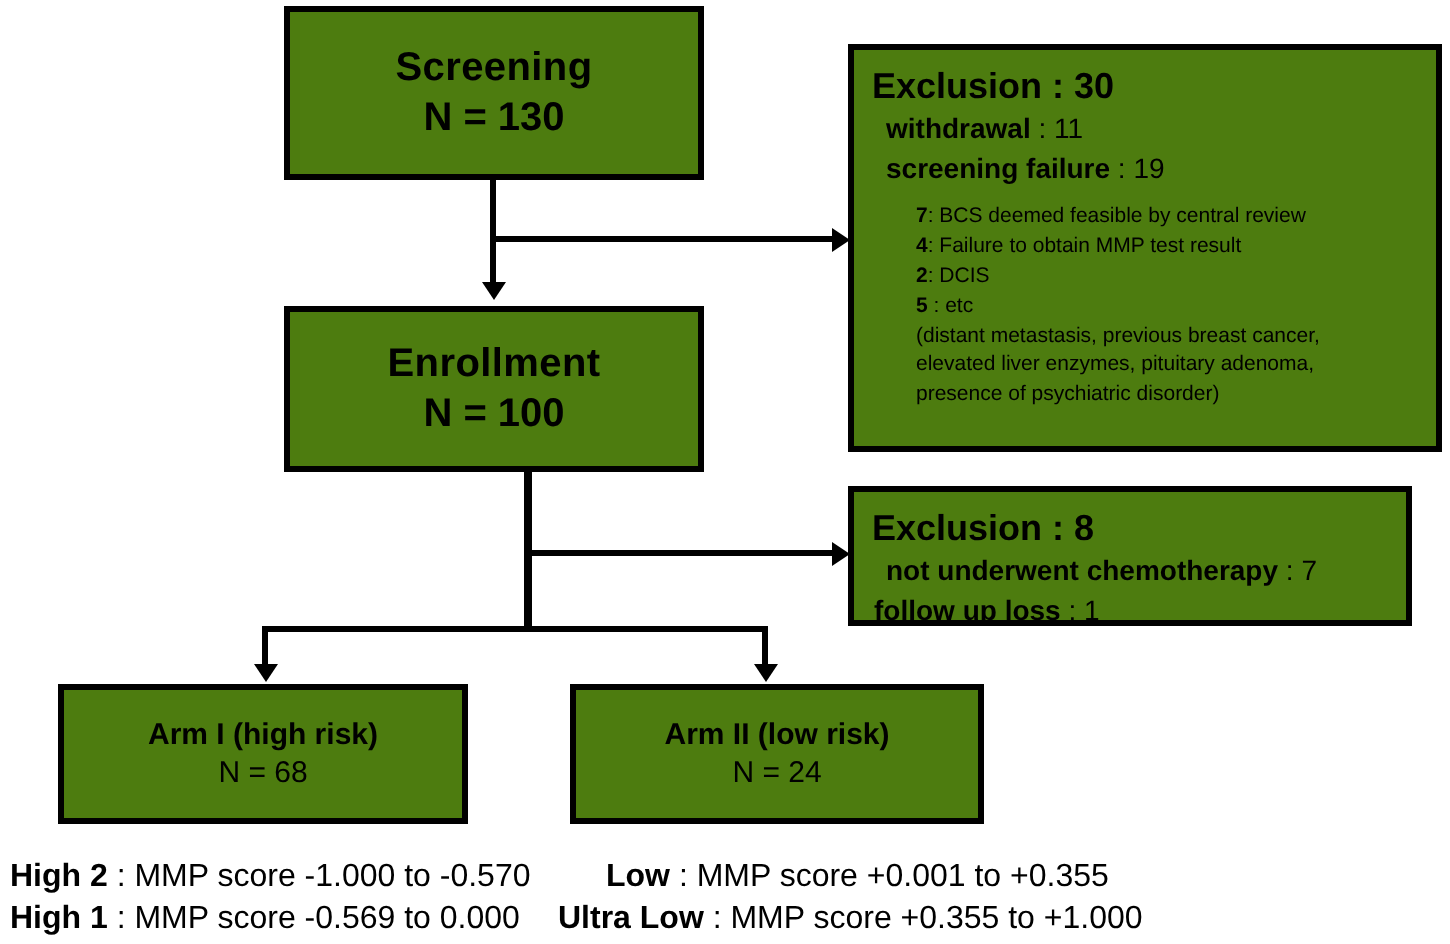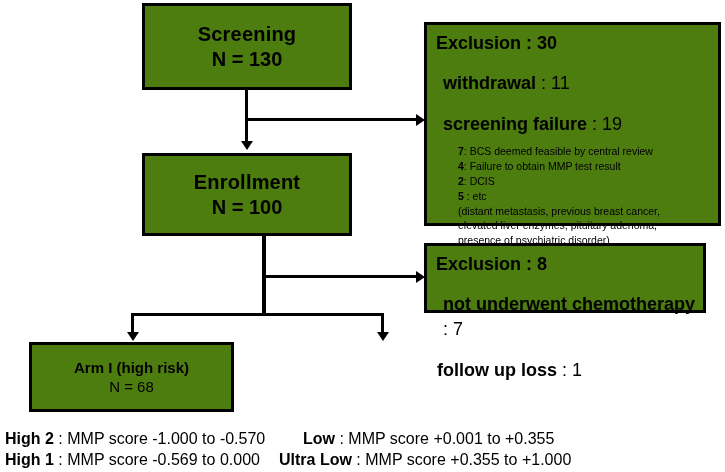--- a/index.html
+++ b/index.html
@@ -56,25 +56,24 @@
   
   .excl {
     padding: 6px 0 0 9px;
   }
   .excl-head {
     font-size: 18px;
     font-weight: bold;
     line-height: 1.35;
   }
   .excl-sub {
-    font-size: 18px;
+    font-size: 14px;
     font-weight: bold;
     line-height: 1.38;
     padding-left: 7px;
-    margin-top: 16px;
   }
   .excl-sub .num {
     font-weight: normal;
   }
   .excl-details {
     margin-top: 7px;
     padding-left: 22px;
   }
   .excl-details .dline {
     font-size: 10.5px;
@@ -211,20 +210,24 @@
   <div class="vline" style="left:131px; top:313px; height:21px;"></div>
   <div class="arrow-down" style="left:126.5px; top:332px;"></div>
   <div class="vline" style="left:381px; top:313px; height:21px;"></div>
   <div class="arrow-down" style="left:376.5px; top:332px;"></div>
 
   <div class="box box-center" style="left:29px; top:342px; width:205px; height:70px;">
     <div class="arm-title">Arm I (high risk)</div>
     <div class="arm-count">N = 68</div>
   </div>
 
+  <div class="box box-center" style="left:285px; top:342px; width:207px; height:70px;">
+    <div class="arm-title">Arm II (low risk)</div>
+    <div class="arm-count">N = 24</div>
+  </div>
 
   <div id="legend">
     <div class="legend-row">
       <div class="legend-item legend-left">
         <span class="lbl">High 2</span><span> : MMP score -1.000 to -0.570</span>
       </div>
       <div class="legend-item legend-right-1">
         <span class="lbl">Low</span><span> : MMP score +0.001 to +0.355</span>
       </div>
     </div>

